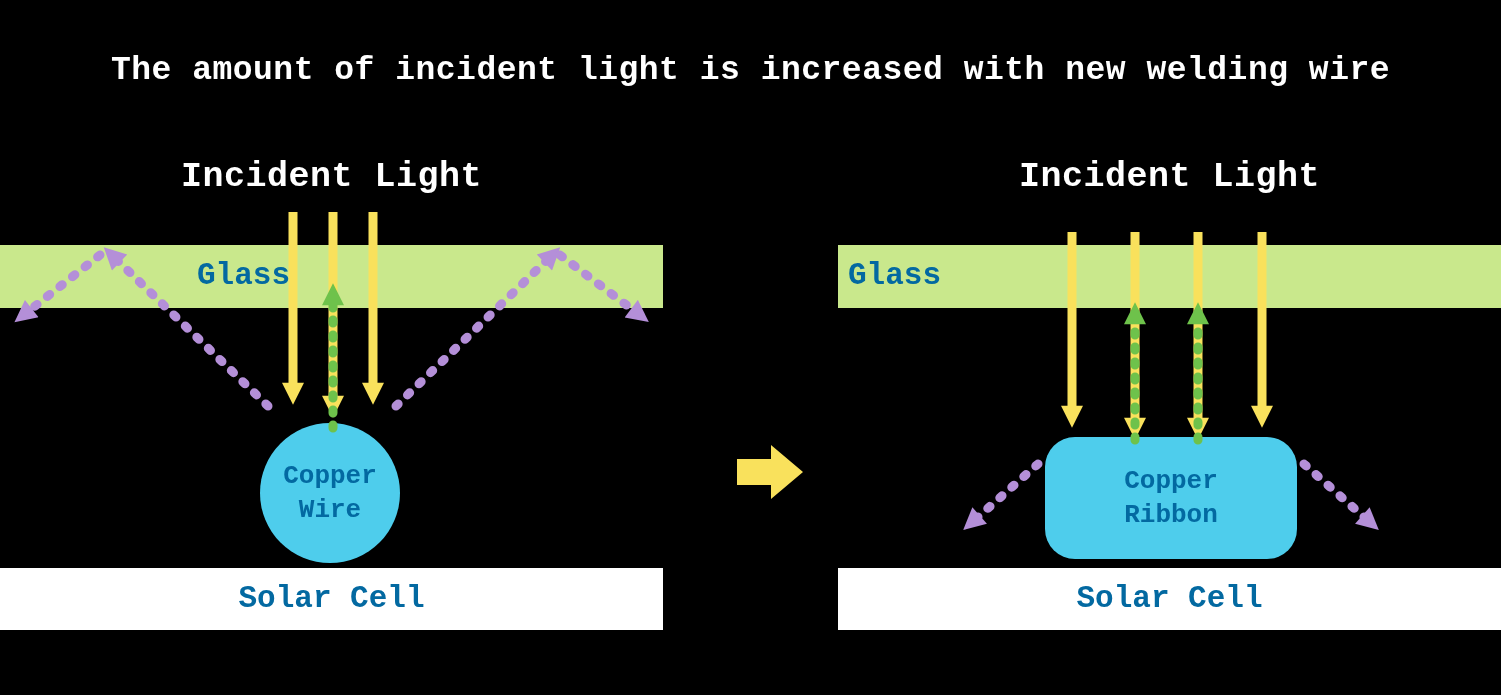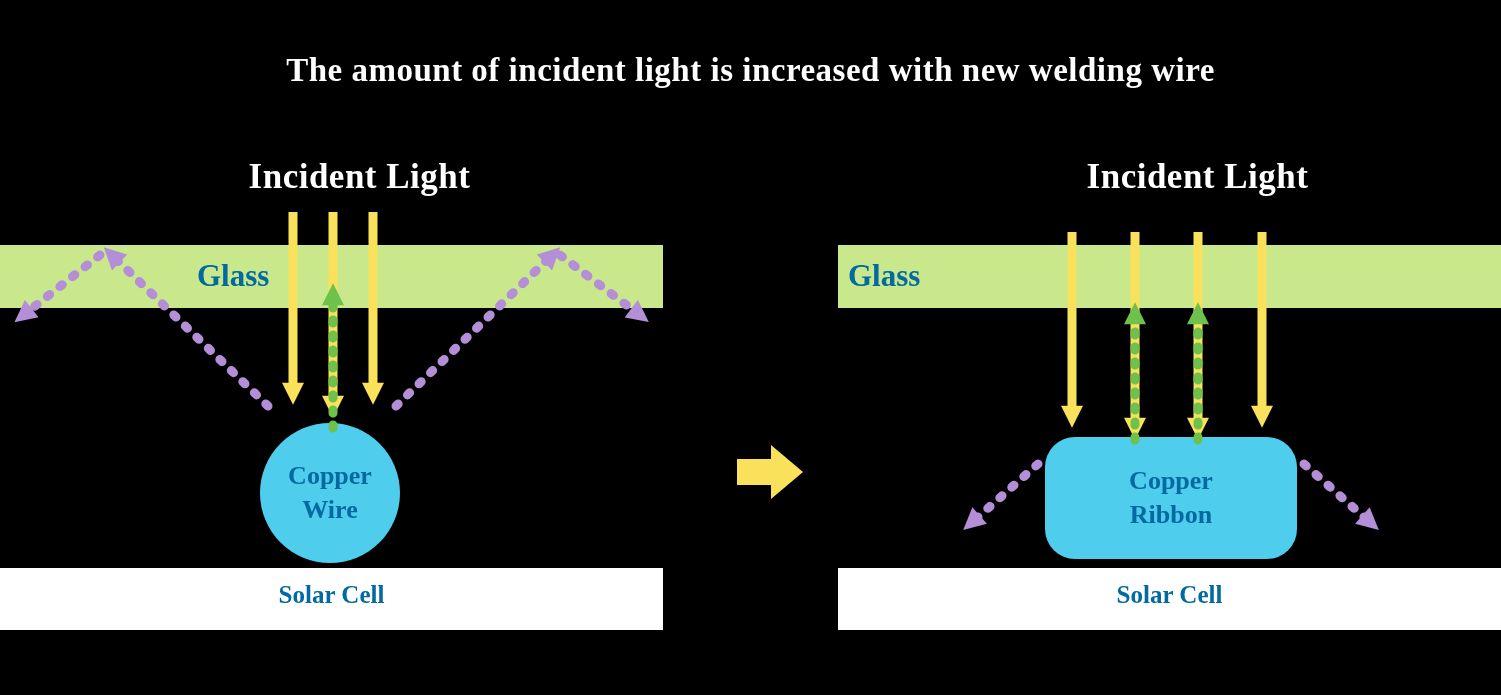--- a/index.html
+++ b/index.html
@@ -6,21 +6,21 @@
     margin: 0;
     padding: 0;
     background: #000;
   }
   .canvas {
     position: relative;
     width: 1501px;
     height: 695px;
     background: #000000;
     overflow: hidden;
-    font-family: Liberation Serif, serif;
+    font-family: Liberation Mono, monospace;
   }
   .diagram-svg {
     position: absolute;
     top: 0;
     left: 0;
   }
   .label {
     position: absolute;
     white-space: nowrap;
   }
@@ -35,21 +35,20 @@
     letter-spacing: 0.5px;
   }
   .heading {
     width: 663px;
     top: 157px;
     text-align: center;
     font-size: 35px;
     font-weight: 700;
     color: #ffffff;
     letter-spacing: 0.5px;
-    padding-left: 28px;
   }
   .heading.left  { left: 0; }
   .heading.right { left: 838px; }
   .navy {
     color: #0369a1;
     font-weight: 700;
   }
   .glass-label {
     top: 258px;
     font-size: 31px;
@@ -69,21 +68,21 @@
   }
   .reflector-label.ribbon {
     left: 1101px;
     top: 464px;
     width: 140px;
   }
   .solar-label {
     width: 663px;
     top: 581px;
     text-align: center;
-    font-size: 25px;
+    font-size: 31px;
   }
   .solar-label.left  { left: 0; }
   .solar-label.right { left: 838px; }
 </style>
 </head>
 <body>
 
 <div class="canvas">
 
   <svg class="diagram-svg" width="1501" height="695" viewBox="0 0 1501 695">

